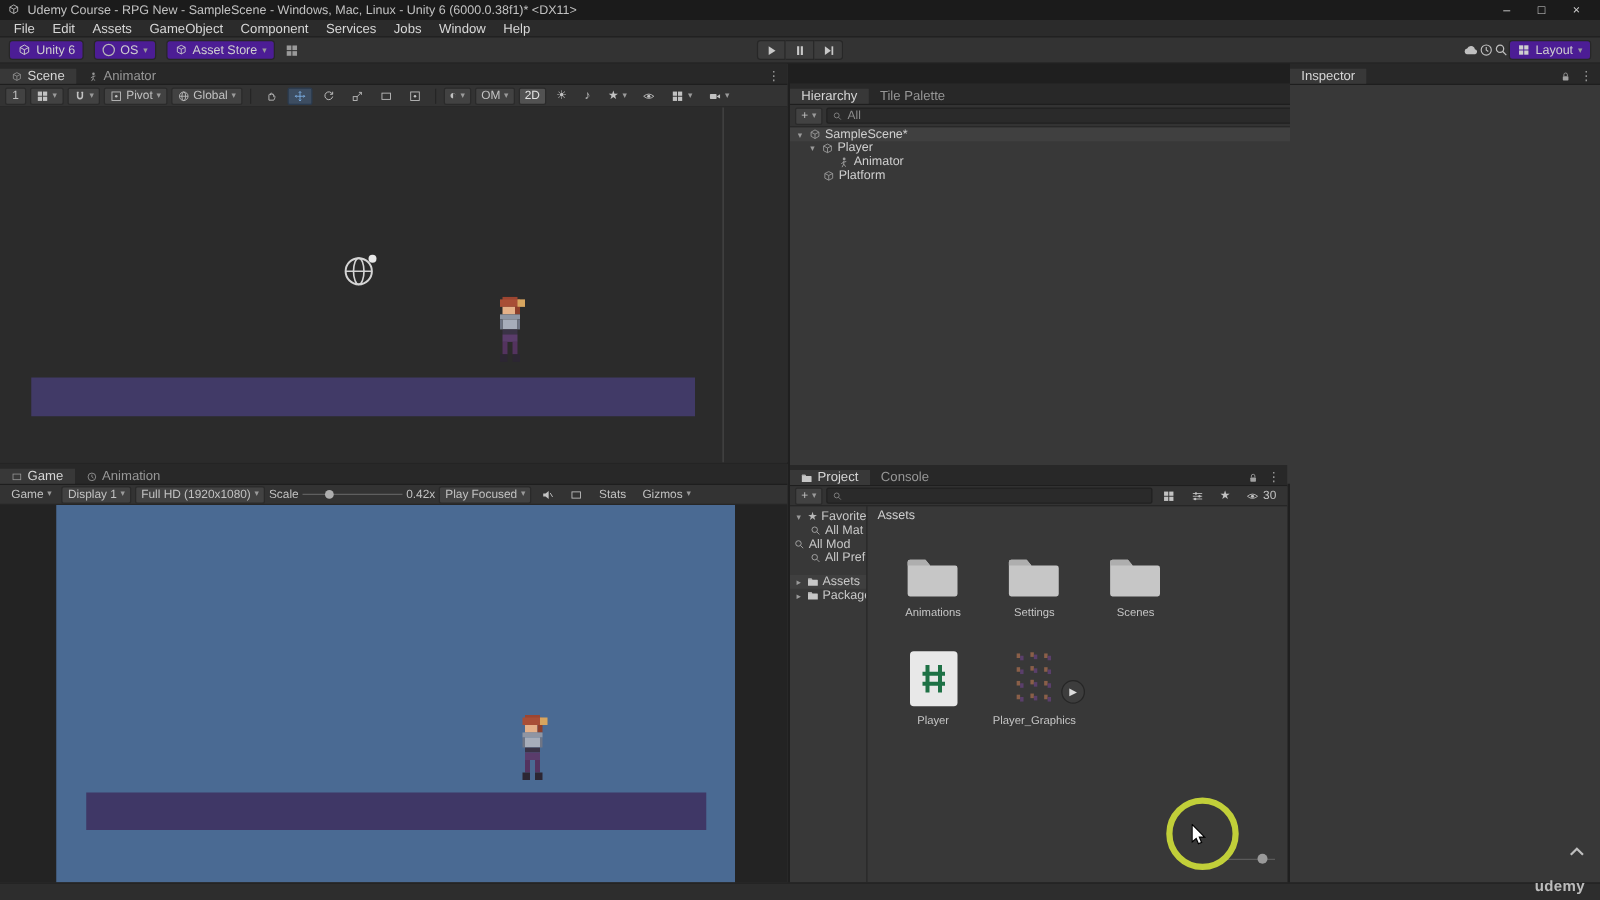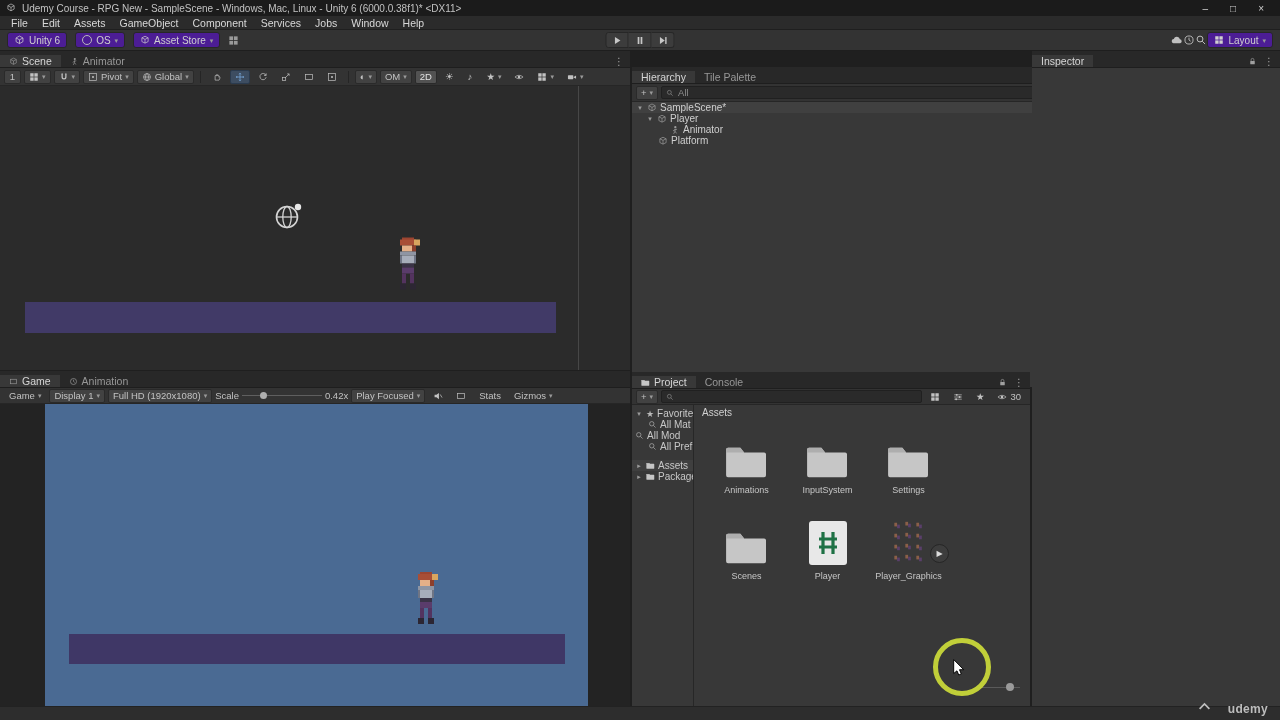--- a/index.html
+++ b/index.html
@@ -54,21 +54,21 @@
   .zoomslider{position:absolute;right:10px;bottom:14px;width:40px;height:10px}
   .zoomslider .track{position:absolute;left:0;right:0;top:4.5px;height:1px;background:#5a5a5a}
   .zoomslider .knob{position:absolute;left:26px;top:1px;width:8px;height:8px;border-radius:50%;background:#9a9a9a}
   .statusbar{position:absolute;left:0;top:706px;width:1280px;height:14px;background:#2d2d2d;border-top:1px solid #222}
   .splatform{position:absolute;left:25px;top:216px;width:531px;height:31px;background:#413a67}
   .camline{position:absolute;left:578px;top:0;bottom:0;width:1px;background:#474747}
   .gview{position:absolute;left:45px;top:0;width:543px;height:303px;background:#4a6a93}
   .gplatform{position:absolute;left:24px;top:230px;width:496px;height:30px;background:#3f3766}
   .ring{position:absolute;left:933px;top:638px;width:58px;height:58px;border:5px solid #cddc39;border-radius:50%;opacity:.92;pointer-events:none}
   .cursor{position:absolute;left:953px;top:659px;pointer-events:none}
-  .watermark{position:absolute;right:12px;bottom:4px;display:flex;flex-direction:row;align-items:flex-start;gap:17px;opacity:.85;color:#d6d6d6}
+  .watermark{position:absolute;right:12px;bottom:4px;display:flex;flex-direction:column;align-items:flex-end;gap:17px;opacity:.85;color:#d6d6d6}
   .watermark .wtxt{font-size:12px;font-weight:bold;letter-spacing:.3px}
   .slider{display:inline-flex;align-items:center;width:80px;height:10px;position:relative}
   .slider .trk{position:absolute;left:0;right:0;top:4.5px;height:1px;background:#5f5f5f}
   .slider .kn{position:absolute;left:18px;top:1.5px;width:7px;height:7px;border-radius:50%;background:#aeaeae}
   .avatar{width:10px;height:10px;border:1.2px solid #b8b8b8;border-radius:50%}
 </style>
 </head>
 <body>
 
 <svg width="0" height="0" style="position:absolute">
@@ -682,28 +682,20 @@
               </svg>
             </div>
           <div class="tlabel">Animations</div>
         </div>
         <div class="tile">
           <div class="ticon">
               <svg width="46" height="38">
                 <use href="#sym-folder"></use>
               </svg>
             </div>
-          <div class="tlabel">InputSystem</div>
-        </div>
-        <div class="tile">
-          <div class="ticon">
-              <svg width="46" height="38">
-                <use href="#sym-folder"></use>
-              </svg>
-            </div>
           <div class="tlabel">Settings</div>
         </div>
         <div class="tile">
           <div class="ticon">
               <svg width="46" height="38">
                 <use href="#sym-folder"></use>
               </svg>
             </div>
           <div class="tlabel">Scenes</div>
         </div>

